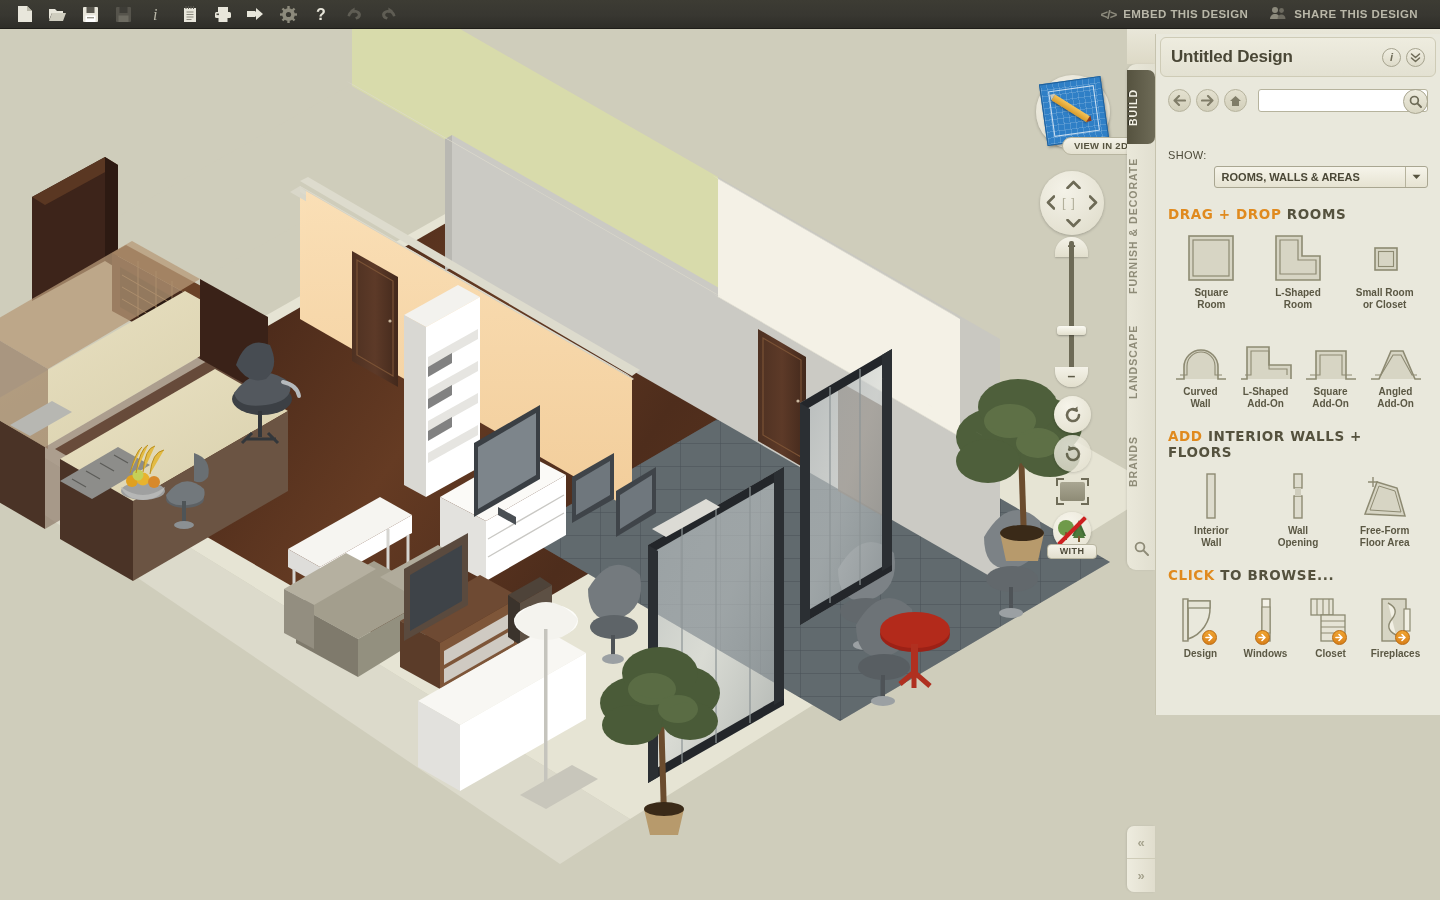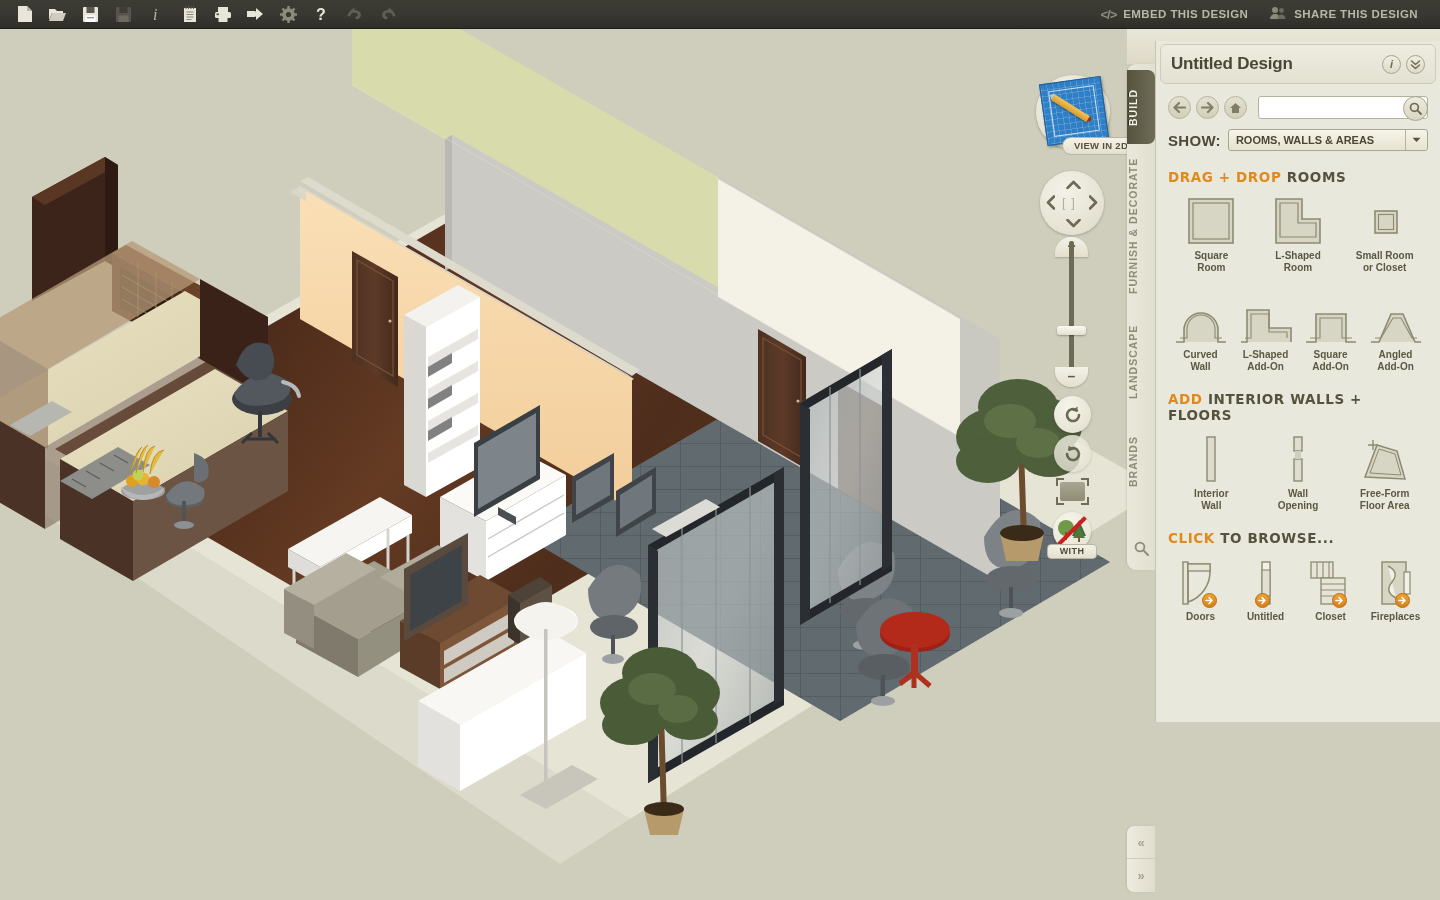--- a/index.html
+++ b/index.html
@@ -181,21 +181,21 @@
     background:linear-gradient(90deg,#6e6b57,#55523f);
     color:#f4f2e6; border-radius:7px 0 0 7px;
     text-shadow:0 -1px 0 rgba(0,0,0,.45);
   }
   .rail-search{
     position:absolute; left:7px; bottom:10px; cursor:pointer;
   }
 
   
   .panel{
-    position:absolute; left:1155px; top:41px; width:285px; height:681px;
+    position:absolute; left:1155px; top:34px; width:285px; height:681px;
     background:#e9e8dc;
     border-left:1px solid #c6c3ae;
   }
   .panel-title{
     position:relative; height:40px; margin:3px 4px 0;
     background:linear-gradient(180deg,#eeecdf,#e3e1d2);
     border:1px solid #cecbb6; border-radius:6px;
     display:flex; align-items:center; padding:0 10px;
   }
   .panel-title h1{
@@ -225,26 +225,26 @@
     width:100%; height:100%; border:0; outline:0; background:transparent;
     padding:0 28px 0 6px; font-size:11px; color:#4a4736;
     font-family:"Liberation Sans", sans-serif;
   }
   .search-go{
     position:absolute; right:-1px; top:-1px; width:25px; height:25px; border-radius:50%;
     background:linear-gradient(180deg,#eeecdf,#d9d6c2); border:1px solid #a9a691;
     display:flex; align-items:center; justify-content:center; cursor:pointer;
   }
   .showrow{ display:flex; align-items:center; gap:7px; padding:10px 12px 0 12px; }
-  .showrow .lbl{ font-size:15px; font-weight:bold; color:#4d4a39; letter-spacing:.3px;}
+  .showrow .lbl{ font-size:11px; font-weight:normal; color:#4d4a39; letter-spacing:.3px;}
   .select{
     flex:1; height:22px; background:linear-gradient(180deg,#f6f4ea,#e6e3d2);
     border:1px solid #a9a691; border-radius:3px;
     display:flex; align-items:center; padding:0 0 0 7px;
-    font-size:11px; font-weight:bold; color:#4a4736; cursor:pointer;
+    font-size:11px; font-weight:bold; color:#4a4736; cursor:pointer;margin-top:44px;
   }
   .select .caret{
     margin-left:auto; width:22px; height:100%; border-left:1px solid #b6b39d;
     display:flex; align-items:center; justify-content:center; color:#56533f; font-size:8px;
   }
 
   .section{ padding:18px 12px 0 12px; }
   .sec-head{
     font-size:13.5px; font-weight:bold; letter-spacing:.6px;
     color:#55523e; margin-bottom:8px; text-transform:uppercase;
@@ -1038,36 +1038,36 @@
                 <rect x="6" y="2" width="5" height="42" fill="#e6e4d6" stroke="#8d8a72" stroke-width="1.4"></rect>
                 <path d="M11 4 h22 v6 a32 32 0 0 1 -22 32z" fill="none" stroke="#8d8a72" stroke-width="1.5"></path>
                 <rect x="11" y="4" width="22" height="7" fill="#e6e4d6" stroke="#8d8a72" stroke-width="1.3"></rect>
               </svg>
             <span class="badge">
               <svg width="9" height="9" viewBox="0 0 9 9">
                   <path d="M1 4.5h5.5M4 1.5L7 4.5L4 7.5" stroke="#fff" stroke-width="1.6" fill="none" stroke-linecap="round" stroke-linejoin="round"></path>
                 </svg>
             </span>
           </div>
-          <div class="cap">Doors</div>
+          <div class="cap">Design</div>
         </div>
 
         <div class="cell">
           <div class="thumb">
             <svg width="24" height="46" viewBox="0 0 24 46">
                 <rect x="8" y="2" width="8" height="42" fill="#f3f1e6" stroke="#8d8a72" stroke-width="1.4"></rect>
                 <rect x="8" y="10" width="8" height="26" fill="#e2dfd0" stroke="#8d8a72" stroke-width="1.1"></rect>
               </svg>
             <span class="badge">
               <svg width="9" height="9" viewBox="0 0 9 9">
                   <path d="M1 4.5h5.5M4 1.5L7 4.5L4 7.5" stroke="#fff" stroke-width="1.6" fill="none" stroke-linecap="round" stroke-linejoin="round"></path>
                 </svg>
             </span>
           </div>
-          <div class="cap">Untitled</div>
+          <div class="cap">Windows</div>
         </div>
 
         <div class="cell">
           <div class="thumb">
             <svg width="48" height="46" viewBox="0 0 48 46">
                 <rect x="4" y="2" width="22" height="16" fill="#e6e4d6" stroke="#8d8a72" stroke-width="1.3"></rect>
                 <path d="M10 2v16M16 2v16M22 2v16" stroke="#8d8a72" stroke-width="1.1"></path>
                 <rect x="14" y="18" width="24" height="26" fill="#e6e4d6" stroke="#8d8a72" stroke-width="1.3"></rect>
                 <path d="M14 24h24M14 30h24M14 36h24" stroke="#8d8a72" stroke-width="1.1"></path>
               </svg>

